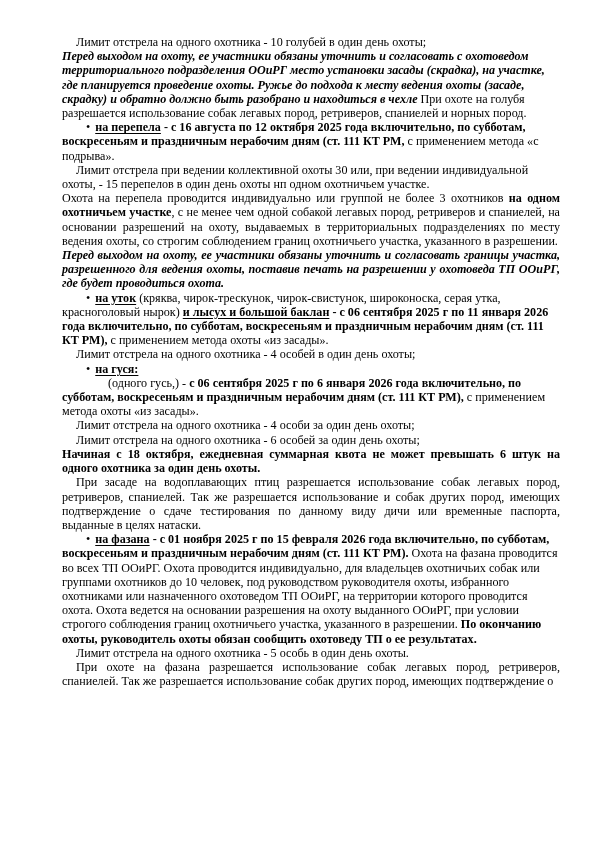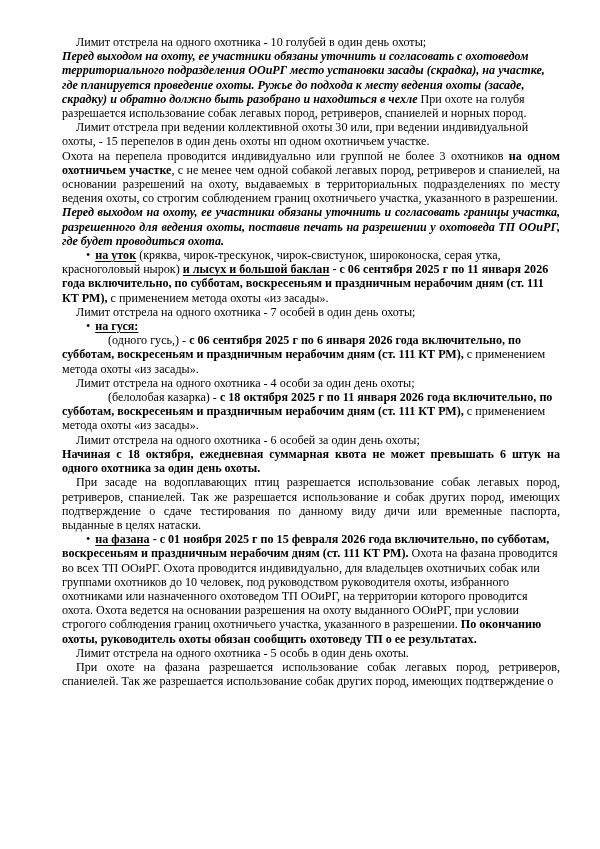--- a/index.html
+++ b/index.html
@@ -42,29 +42,29 @@
     font-size:12.1px;
   }
 </style>
 </head>
 <body>
 
 <div class="page">
   <div class="content">
       <p class="indent"><span class="r">Лимит отстрела на одного охотника - 10 голубей в один день охоты;</span></p>
       <p class="plain"><span class="bi">Перед выходом на охоту, ее участники обязаны уточнить и согласовать с охотоведом территориального подразделения ООиРГ место установки засады (скрадка), на участке, где планируется проведение охоты. Ружье до подхода к месту ведения охоты (засаде, скрадку) и обратно должно быть разобрано и находиться в чехле</span><span class="r"> При охоте на голубя разрешается использование собак легавых пород, ретриверов, спаниелей и норных пород.</span></p>
+      <p class="bullet"><span class="glyph">•</span><span class="bu">на перепела</span><span class="b"> - с 16 августа по 12 октября 2025 года включительно, по субботам, воскресеньям и праздничным нерабочим дням (ст. 111 КТ РМ,</span><span class="r"> с применением метода «с подрыва».</span></p>
       <p class="indent"><span class="r">Лимит отстрела при ведении коллективной охоты 30 или, при ведении индивидуальной охоты, - 15 перепелов в один день охоты нп одном охотничьем участке.</span></p>
       <p class="justify"><span class="r">Охота на перепела проводится индивидуально или группой не более 3 охотников </span><span class="b">на одном охотничьем участке</span><span class="r">, с не менее чем одной собакой легавых пород, ретриверов и спаниелей, на основании разрешений на охоту, выдаваемых в территориальных подразделениях по месту ведения охоты, со строгим соблюдением границ охотничьего участка, указанного в разрешении.</span></p>
       <p class="justify"><span class="bi">Перед выходом на охоту, ее участники обязаны уточнить и согласовать границы участка, разрешенного для ведения охоты, поставив печать на разрешении у охотоведа ТП ООиРГ, где будет проводиться охота.</span></p>
       <p class="bullet"><span class="glyph">•</span><span class="bu">на уток</span><span class="r"> (кряква, чирок-трескунок, чирок-свистунок, широконоска, серая утка, красноголовый нырок) </span><span class="bu">и лысух и большой баклан</span><span class="b"> - с 06 сентября 2025 г по 11 января 2026 года включительно, по субботам, воскресеньям и праздничным нерабочим дням (ст. 111 КТ РМ),</span><span class="r"> с применением метода охоты «из засады».</span></p>
-      <p class="indent"><span class="r">Лимит отстрела на одного охотника - 7 особей в один день охоты;</span></p>
+      <p class="indent"><span class="r">Лимит отстрела на одного охотника - 4 особей в один день охоты;</span></p>
       <p class="bullet"><span class="glyph">•</span><span class="bu">на гуся:</span></p>
       <p class="sub"><span class="r">(одного гусь,) - </span><span class="b">с 06 сентября 2025 г по 6 января 2026 года включительно, по субботам, воскресеньям и праздничным нерабочим дням (ст. 111 КТ РМ),</span><span class="r"> с применением метода охоты «из засады».</span></p>
       <p class="indent"><span class="r">Лимит отстрела на одного охотника - 4 особи за один день охоты;</span></p>
-      <p class="sub"><span class="r">(белолобая казарка) - </span><span class="b">с 18 октября 2025 г по 11 января 2026 года включительно, по субботам, воскресеньям и праздничным нерабочим дням (ст. 111 КТ РМ),</span><span class="r"> с применением метода охоты «из засады».</span></p>
       <p class="indent"><span class="r">Лимит отстрела на одного охотника - 6 особей за один день охоты;</span></p>
       <p class="justify"><span class="b">Начиная с 18 октября, ежедневная суммарная квота не может превышать 6 штук на одного охотника за один день охоты.</span></p>
       <p class="justify-indent"><span class="r">При засаде на водоплавающих птиц разрешается использование собак легавых пород, ретриверов, спаниелей. Так же разрешается использование и собак других пород, имеющих подтверждение о сдаче тестирования по данному виду дичи или временные паспорта, выданные в целях натаски.</span></p>
       <p class="bullet"><span class="glyph">•</span><span class="bu">на фазана</span><span class="b"> - с 01 ноября 2025 г по 15 февраля 2026 года включительно, по субботам, воскресеньям и праздничным нерабочим дням (ст. 111 КТ РМ).</span><span class="r"> Охота на фазана проводится во всех ТП ООиРГ. Охота проводится индивидуально, для владельцев охотничьих собак или группами охотников до 10 человек, под руководством руководителя охоты, избранного охотниками или назначенного охотоведом ТП ООиРГ, на территории которого проводится охота. Охота ведется на основании разрешения на охоту выданного ООиРГ, при условии строгого соблюдения границ охотничьего участка, указанного в разрешении. </span><span class="b">По окончанию охоты, руководитель охоты обязан сообщить охотоведу ТП о ее результатах.</span></p>
       <p class="indent"><span class="r">Лимит отстрела на одного охотника - 5 особь в один день охоты.</span></p>
       <p class="justify-indent"><span class="r">При охоте на фазана разрешается использование собак легавых пород, ретриверов, спаниелей. Так же разрешается использование собак других пород, имеющих подтверждение о</span></p>
     </div>
   <div class="pageno">2</div>
 </div>
 

